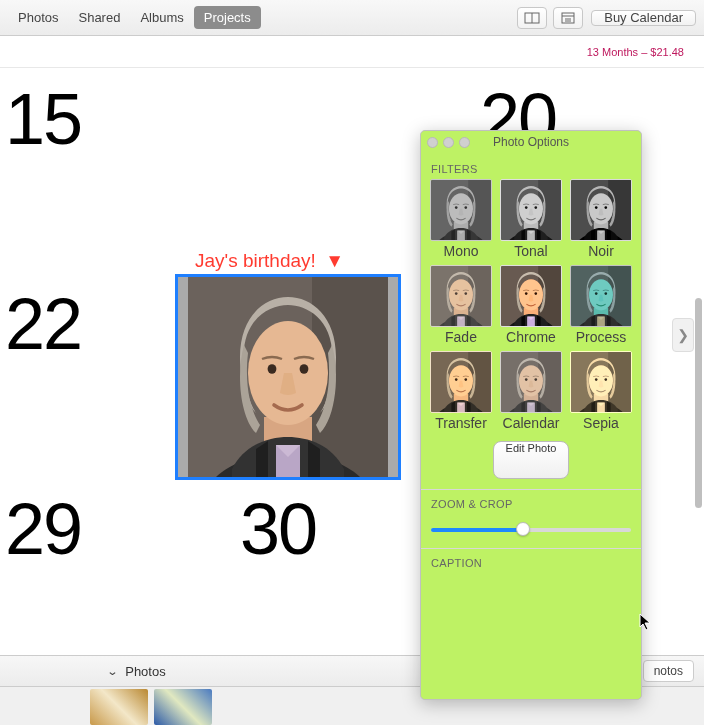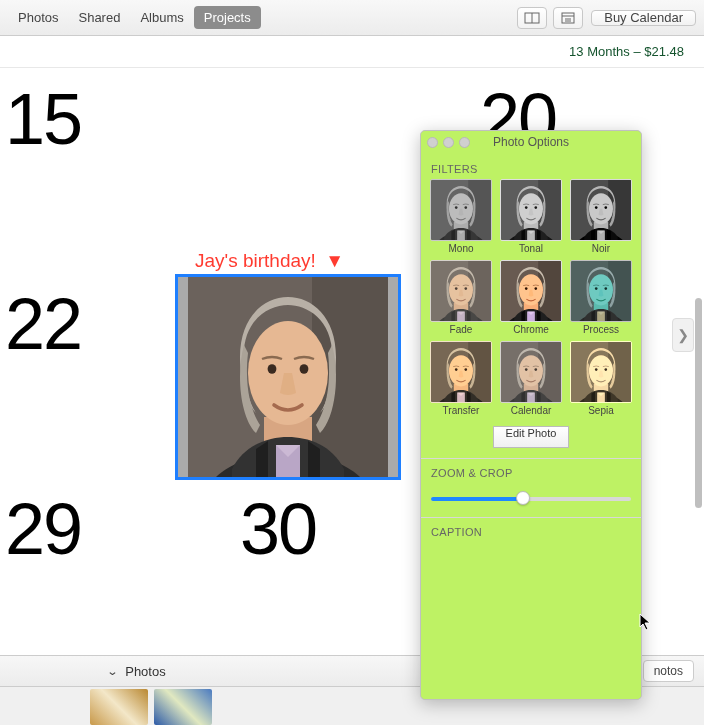--- a/index.html
+++ b/index.html
@@ -7,21 +7,21 @@
 
 .toolbar { position: absolute; top: 0; left: 0; right: 0; height: 36px; background: linear-gradient(#f8f8f8,#ececec); border-bottom: 1px solid #ccc; display: flex; align-items: center; padding: 0 8px; z-index: 5; }
 .seg-tabs { display: flex; gap: 0; }
 .seg-tabs .tab { padding: 4px 10px; font-size: 13px; color: #444; border-radius: 4px; cursor: pointer; }
 .seg-tabs .tab.active { background: #8c8c8c; color: #fff; }
 .sp { flex: 1; }
 .view-btns { display: flex; gap: 6px; margin-right: 8px; }
 .vbtn { width: 30px; height: 22px; border: 1px solid #c8c8c8; border-radius: 4px; background: linear-gradient(#fff,#f2f2f2); display:flex; align-items:center; justify-content:center; cursor:pointer; font-size:12px; color:#555; }
 .buy-btn { height: 16px; padding: 0 12px; border: 1px solid #c8c8c8; border-radius: 4px; background: linear-gradient(#fff,#f2f2f2); font-size: 13px; color: #444; cursor: pointer; display:flex; align-items:center; }
 
-.substatus { position: absolute; top: 36px; left: 0; right: 0; height: 32px; background: #fff; border-bottom: 1px solid #e8e8e8; display:flex; align-items:center; justify-content:flex-end; padding-right: 20px; font-size: 13px; color: #14532d; z-index:4; }
+.substatus { position: absolute; top: 36px; left: 0; right: 0; height: 32px; background: #fff; border-bottom: 1px solid #e8e8e8; display:flex; align-items:center; justify-content:flex-end; padding-right: 20px; font-size: 11px; color: #be185d; z-index:4; }
 
 .canvas { position: absolute; top: 68px; left: 0; right: 0; bottom: 0; background: #fff; }
 
 .daynum { position: absolute; font-size: 72px; font-weight: 300; color: #000; letter-spacing: -2px; }
 .d15 { top: 10px; left: 5px; }
 .d16 { top: 10px; left: 240px; }
 .d17 { top: 10px; left: 480px; }
 .d22 { top: 215px; left: 5px; }
 .d29 { top: 420px; left: 5px; }
 .d30 { top: 420px; left: 240px; }
@@ -51,23 +51,23 @@
 .panel { position:absolute; top:130px; left:420px; width:222px; height:570px; background:#bef264; border:1px solid #c0c0c0; border-radius:5px; box-shadow:0 4px 18px rgba(0,0,0,.25); z-index:20; display:flex; flex-direction:column; }
 .panel-titlebar { height:22px; display:flex; align-items:center; padding:0 6px; font-size:11px; color:#555; position:relative; }
 .traffic { display:flex; gap:5px; }
 .traffic .dot { width:11px; height:11px; border-radius:50%; background:#d0d0d0; border:1px solid #b8b8b8; }
 .panel-title { position:absolute; left:0; right:0; text-align:center; font-size:12px; color:#555; pointer-events:none; }
 .panel-body { padding:8px 8px 10px 8px; display:flex; flex-direction:column; }
 .sect-lbl { font-size:11px; color:#666; letter-spacing:.3px; margin:2px 0 4px 2px; }
 .filters-grid { display:grid; grid-template-columns:repeat(3,1fr); gap:6px 6px; }
 .fitem { display:flex; flex-direction:column; align-items:center; cursor:pointer; }
 .fthumb { width:62px; height:62px; border:1px solid #ccc; border-radius:2px; overflow:hidden; }
-.flabel { font-size:10px; color:#444; margin-top:2px; }
+.flabel { font-size:14px; color:#444; margin-top:2px; }
 .edit-row { display:flex; justify-content:center; margin:10px 0 4px; }
-.edit-btn { height:22px; padding:0 12px; border:1px solid #bbb; border-radius:0; background:linear-gradient(#fff,#f0f0f0); font-size:11px; color:#333; cursor:pointer; }
+.edit-btn { height:38px; padding:0 12px; border:1px solid #bbb; border-radius:8px; background:linear-gradient(#fff,#f0f0f0); font-size:11px; color:#333; cursor:pointer; }
 .sep { height:1px; background:#d8d8d8; margin:6px -8px; }
 .slider-wrap { margin:6px 2px 2px; position:relative; height:20px; }
 .slider-track { position:absolute; top:8px; left:0; right:0; height:4px; background:#d8d8d8; border-radius:2px; }
 .slider-fill { position:absolute; top:8px; left:0; height:4px; background:#1e88ff; border-radius:2px; width:46%; }
 .slider-thumb { position:absolute; top:2px; left:46%; width:14px; height:14px; margin-left:-7px; background:#fff; border:1px solid #bbb; border-radius:50%; box-shadow:0 1px 2px rgba(0,0,0,.2); cursor:pointer; }
 .sel-wrap { margin:4px 2px 0; position:relative; }
 .sel { width:100%; height:22px; border:1px solid #c6c6c6; border-radius:4px; background:#fff; font-size:12px; padding:0 22px 0 8px; color:#333; appearance:none; cursor:pointer; }
 .sel-end { position:absolute; right:1px; top:1px; bottom:1px; width:18px; background:#3b82f6; border-radius:0 3px 3px 0; display:flex; flex-direction:column; align-items:center; justify-content:center; pointer-events:none; }
 .sel-end:before { content:"▲"; font-size:6px; color:#fff; line-height:7px; }
 .sel-end:after { content:"▼"; font-size:6px; color:#fff; line-height:7px; }

